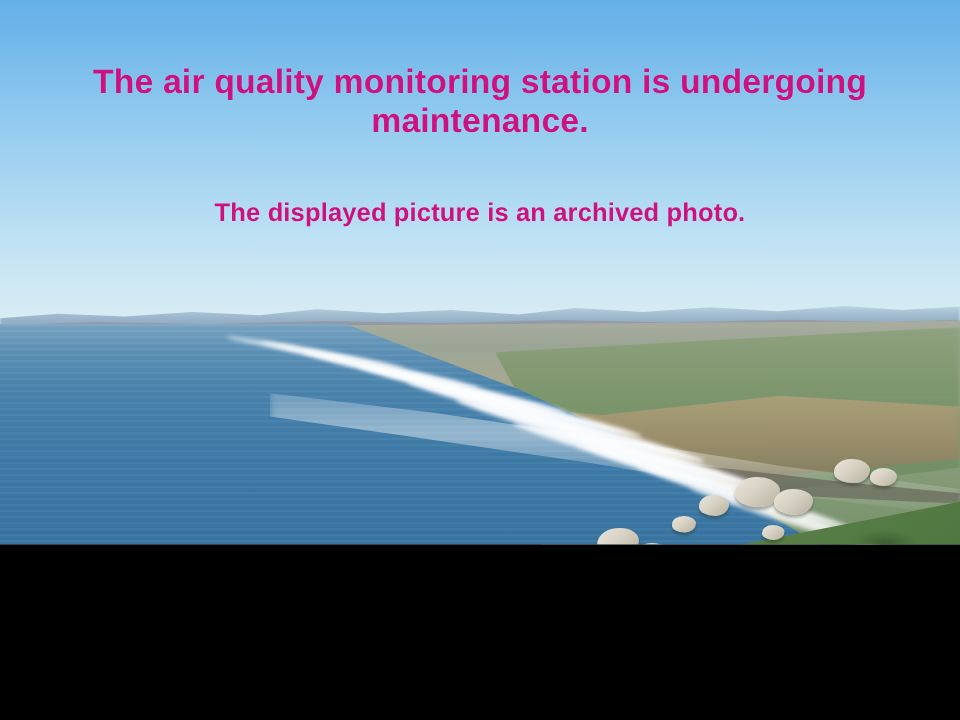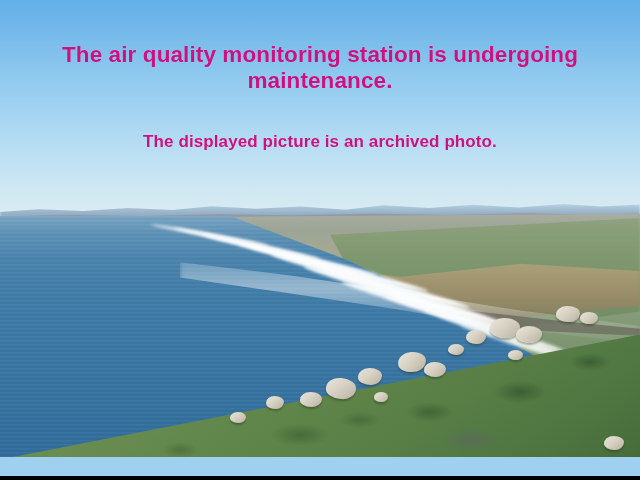--- a/index.html
+++ b/index.html
@@ -7,21 +7,21 @@
     padding: 0;
     background: #000;
   }
   body {
     font-family: "Liberation Sans", sans-serif;
   }
 
   .viewport {
     position: relative;
     width: 640px;
-    height: 476px;
+    height: 363px;
     overflow: hidden;
     background: #9fd0ef;
   }
 
   
   .photo {
     position: absolute;
     left: 0;
     top: 0;
     width: 640px;

